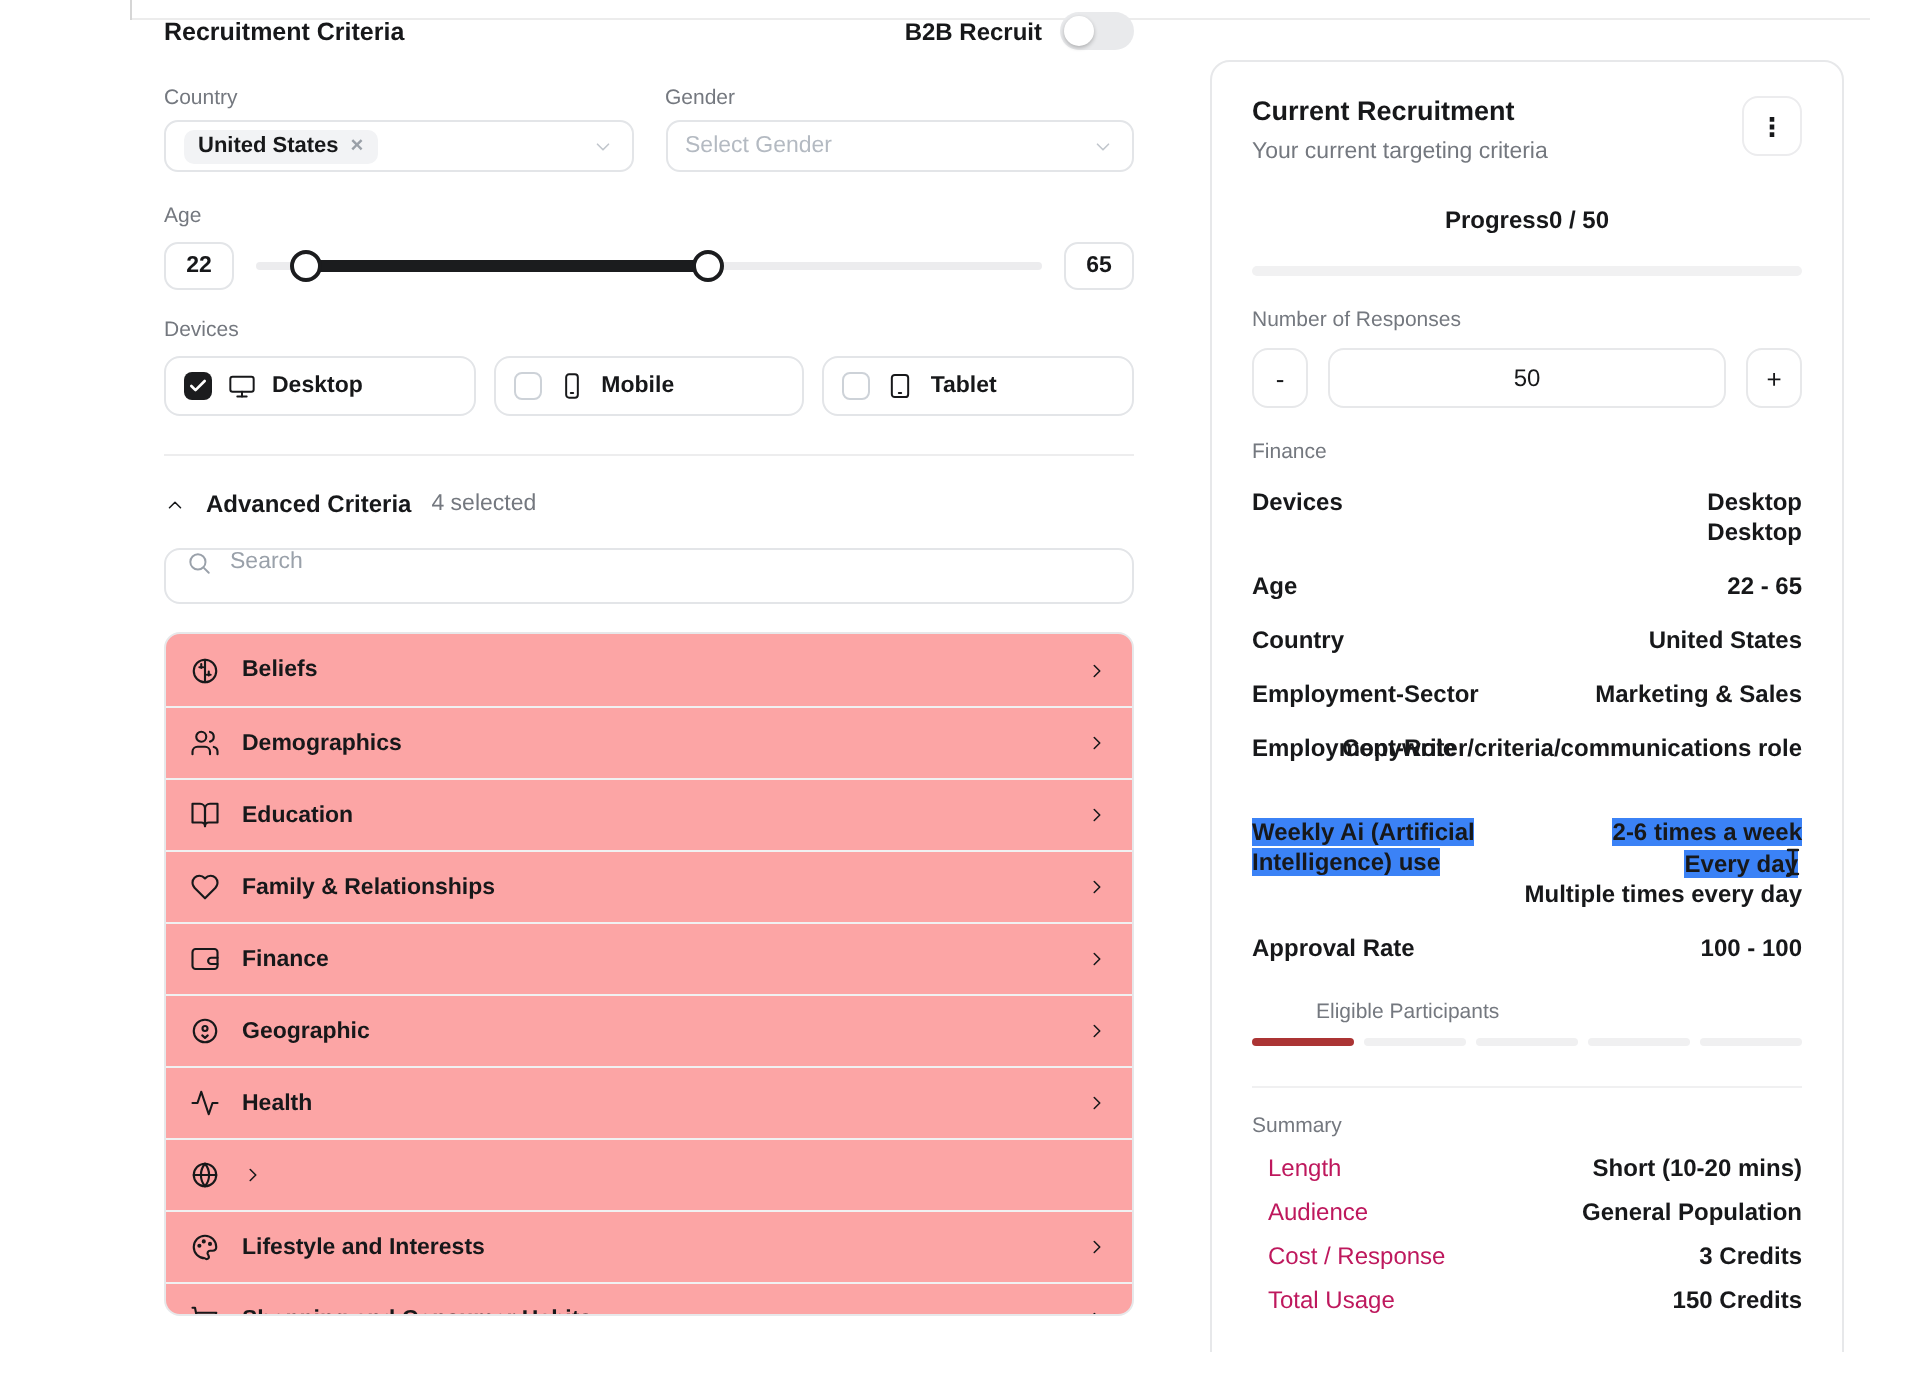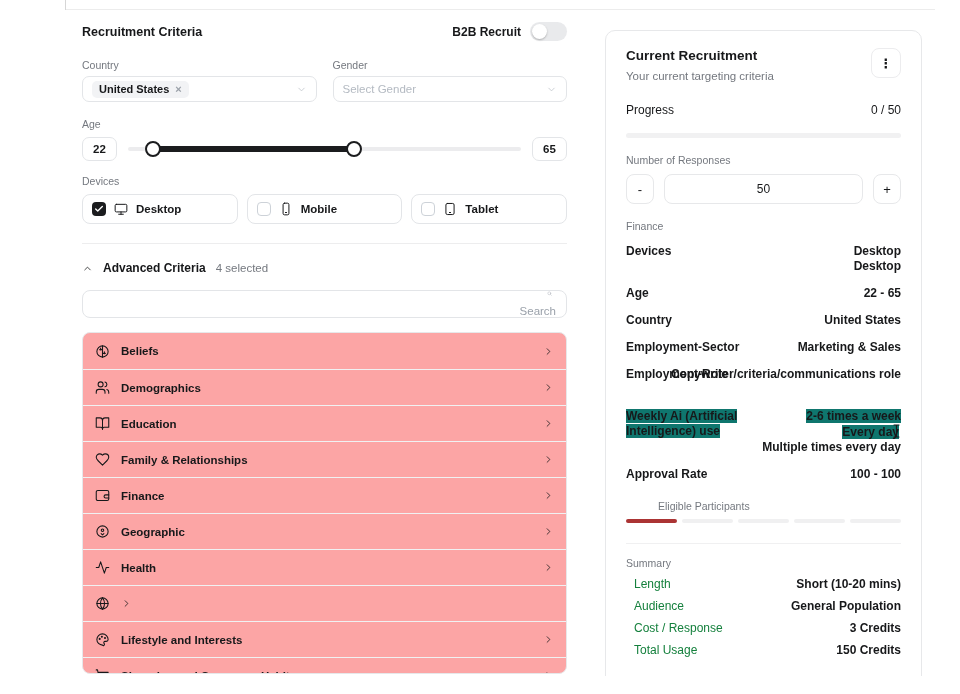--- a/index.html
+++ b/index.html
@@ -4,21 +4,21 @@
 <style>
   * { margin:0; padding:0; box-sizing:border-box; }
   body { background:#fff; }
   .canvas { position:relative; width:960px; height:694px; background:#fff; overflow:hidden;
             font-family:"Liberation Sans","DejaVu Sans",sans-serif; color:#17181a; }
   .hairline-top { position:absolute; left:65px; top:9px; width:870px; height:1px; background:#ececec; }
   .hairline-stub { position:absolute; left:65px; top:0; width:1px; height:10px; background:#d6d6d6; }
   .bottom-mask { position:absolute; left:0; top:676px; width:960px; height:18px; background:#fff; z-index:50; }
 
   
-  .left-panel { position:absolute; left:82px; top:22px; width:485px; }
+  .left-panel { position:absolute; left:82px; top:6px; width:485px; }
   .lp-header { display:flex; justify-content:space-between; align-items:center; }
   .lp-title { font-size:12.5px; font-weight:700; }
   .b2b { display:flex; align-items:center; gap:9px; }
   .b2b-label { font-size:12px; font-weight:700; }
   .toggle { width:37px; height:19px; border-radius:10px; background:#e9eaec; position:relative; cursor:pointer; }
   .knob { position:absolute; left:2px; top:2px; width:15px; height:15px; border-radius:50%; background:#fff;
           box-shadow:0 1px 2px rgba(0,0,0,.25); }
   .fields { display:flex; gap:16px; margin-top:18px; }
   .field { flex:1; }
   .f-label { font-size:10.5px; color:#74787f; margin-bottom:5px; }
@@ -43,71 +43,71 @@
                  align-items:center; gap:8px; padding:0 9px; cursor:pointer; background:#fff; }
   .cb { width:14px; height:14px; border-radius:4px; flex:none; }
   .cb.checked { background:#1b1c1e; display:flex; align-items:center; justify-content:center; }
   .cb.un { border:1.5px solid #cdd2d8; background:#fff; }
   .d-label { font-size:11.5px; font-weight:600; }
   .divider { height:1px; background:#ededee; margin-top:19px; }
   .adv { display:flex; align-items:center; gap:10px; margin-top:17px; cursor:pointer; }
   .adv-title { font-size:12px; font-weight:700; }
   .adv-badge { font-size:11.5px; color:#74787f; }
   .search { margin-top:15px; height:28px; border:1px solid #e3e5e8; border-radius:8px; display:flex;
-            align-items:flex-end; gap:9px; padding:0 10px;flex-direction:column; }
+            align-items:flex-start; gap:9px; padding:0 10px; }
   .search-ph { font-size:11.5px; color:#9aa1aa; }
   .cat-list { margin-top:14px; border:1px solid #e7e8ea; border-radius:8px; height:342px; overflow:hidden; background:#fca5a5; }
   .cat-item { height:36px; display:flex; align-items:center; gap:11px; padding:0 12px;
               border-top:1px solid #f0f1f2; cursor:pointer; }
   .cat-item:first-child { border-top:none; }
   .cat-label { font-size:11.5px; font-weight:600; flex:1; }
   .icon15 { width:15px; height:15px; flex:none; }
   .icon14 { width:14px; height:14px; flex:none; }
 
   
   .right-card { position:absolute; left:605px; top:30px; width:317px; height:700px; background:#fff;
                 border:1px solid #e7e8ea; border-radius:10px; padding:17px 20px; }
   .rc-head { display:flex; justify-content:space-between; align-items:flex-start; }
   .rc-title { font-size:13.5px; font-weight:700; }
   .rc-sub { font-size:11.5px; color:#74787f; margin-top:7px; }
   .kebab-btn { width:30px; height:30px; border:1px solid #ececee; border-radius:8px; display:flex;
                align-items:center; justify-content:center; cursor:pointer; background:#fff;
                font-size:13px; font-weight:700; line-height:1; }
-  .rc-progress { display:flex; justify-content:space-between; margin-top:21px; font-size:12px; font-weight:400; }
+  .rc-progress { display:flex; justify-content:center; margin-top:21px; font-size:12px; font-weight:700; }
   .rc-bar { margin-top:16px; height:5px; border-radius:3px; background:#f1f1f2; }
   .rc-small { font-size:10.5px; color:#74787f; }
   .responses-label { margin-top:16px; }
   .stepper { display:flex; gap:10px; margin-top:8px; }
   .step-btn { width:28px; height:30px; border:1px solid #e7e8ea; border-radius:8px; display:flex;
               align-items:center; justify-content:center; font-size:13px; cursor:pointer; background:#fff; }
   .step-input { flex:1; height:30px; border:1px solid #e7e8ea; border-radius:8px; display:flex;
                 align-items:center; justify-content:center; font-size:12px; }
   .criteria-label { margin-top:16px; }
   .crit-row { display:flex; justify-content:space-between; margin-top:12px; font-size:12px;
               font-weight:700; line-height:15px; }
   .crit-key { max-width:135px; }
   .crit-vals { text-align:right; }
   .overlap { position:relative; min-height:30px; display:block; }
   .ol-key { position:absolute; left:0; top:0; }
   .ol-val { position:relative; max-width:240px; margin-left:auto; text-align:right; }
   .wk-key { max-width:120px; }
   .wk-vals { max-width:150px; }
-  .hl { background:#0f766e; }
+  .hl { background:#3b82f6; }
   .ibeam-line { position:relative; }
   .ibeam { width:9px; height:14px; margin-left:-7px; vertical-align:-2px; }
   .eligible-label { margin-top:18px;padding-left:32px; }
   .eligible-value { font-size:17px; font-weight:700; margin-top:5px; }
   .segments { display:flex; gap:5px; margin-top:7px; }
   .seg { flex:1; height:4px; border-radius:2px; background:#f0f0f1; }
   .seg.filled { background:#ab3434; }
   .rc-div { height:1px; background:#f0f0f1; margin-top:20px; }
   .sum-label { margin-top:13px; }
   .sum-rows { padding-left:8px; margin-top:2px; }
   .sum-row { display:flex; justify-content:space-between; margin-top:8px; font-size:12px; line-height:14px; }
-  .sum-key { color:#15803d; }
+  .sum-key { color:#be185d; }
   .sum-val { font-weight:700; }
   svg.st { fill:none; stroke:#17181a; stroke-width:1.7; stroke-linecap:round; stroke-linejoin:round; }
   svg.gy { fill:none; stroke:#9aa1aa; stroke-width:1.8; stroke-linecap:round; stroke-linejoin:round; }
   svg.lt { fill:none; stroke:#c2c7cd; stroke-width:1.8; stroke-linecap:round; stroke-linejoin:round; }
 </style>
 </head>
 <body>
 
 <div class="canvas">
   <div class="hairline-top"></div>

